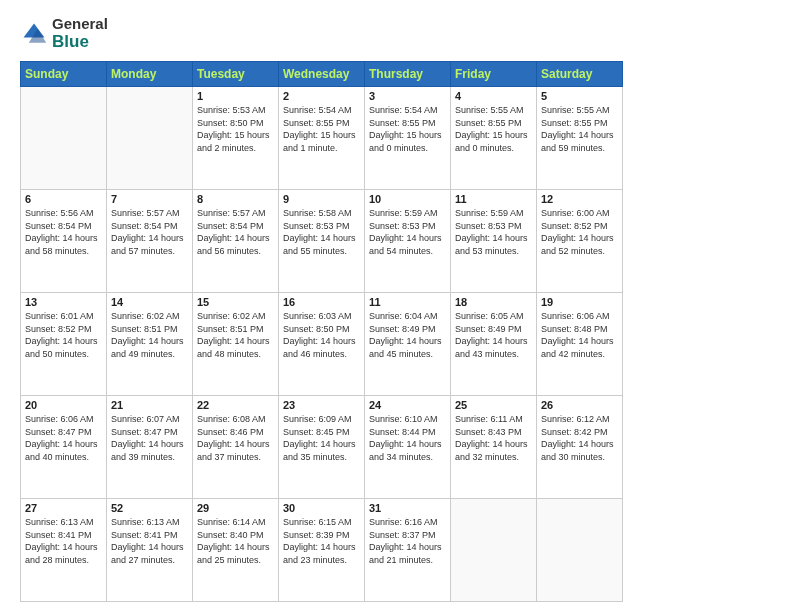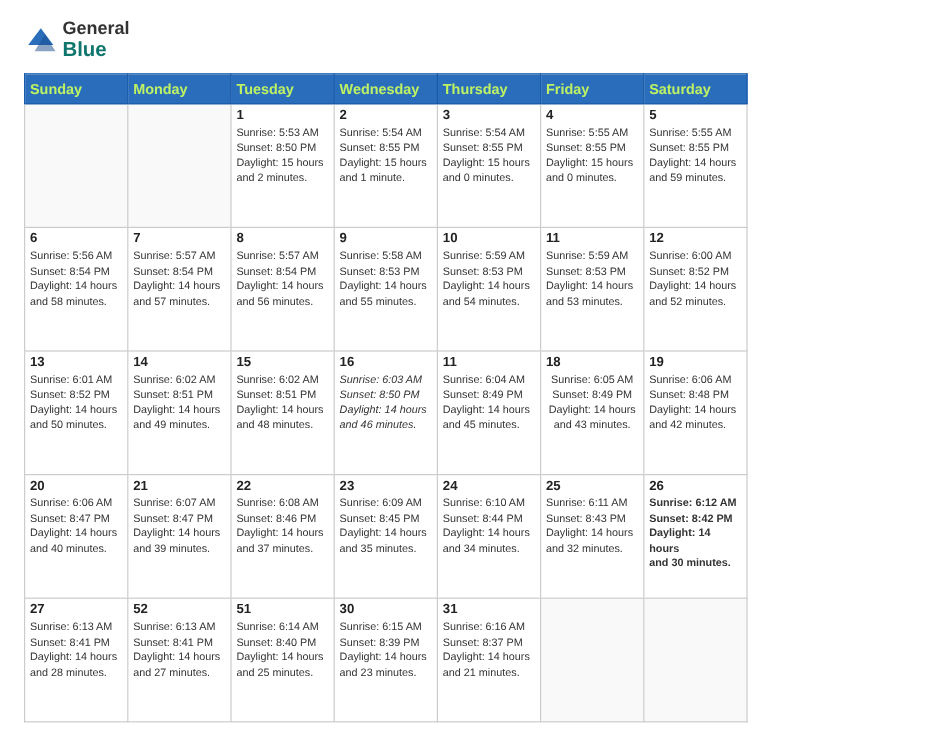--- a/index.html
+++ b/index.html
@@ -238,35 +238,35 @@
           </td>
           <td>
             <span class="day-num">15</span>
             <div class="day-info" style="white-space: pre-line;">Sunrise: 6:02 AM
 Sunset: 8:51 PM
 Daylight: 14 hours
 and 48 minutes.</div>
           </td>
           <td>
             <span class="day-num">16</span>
-            <div class="day-info" style="white-space: pre-line; font-style: italic;">Sunrise: 6:03 AM
+            <div class="day-info" style="white-space: pre-line;">Sunrise: 6:03 AM
 Sunset: 8:50 PM
 Daylight: 14 hours
 and 46 minutes.</div>
           </td>
           <td>
             <span class="day-num">11</span>
             <div class="day-info" style="white-space: pre-line;">Sunrise: 6:04 AM
 Sunset: 8:49 PM
 Daylight: 14 hours
 and 45 minutes.</div>
           </td>
           <td>
             <span class="day-num">18</span>
-            <div class="day-info" style="white-space: pre-line; text-align: center;">Sunrise: 6:05 AM
+            <div class="day-info" style="white-space: pre-line;">Sunrise: 6:05 AM
 Sunset: 8:49 PM
 Daylight: 14 hours
 and 43 minutes.</div>
           </td>
           <td>
             <span class="day-num">19</span>
             <div class="day-info" style="white-space: pre-line;">Sunrise: 6:06 AM
 Sunset: 8:48 PM
 Daylight: 14 hours
 and 42 minutes.</div>
@@ -310,21 +310,21 @@
           </td>
           <td>
             <span class="day-num">25</span>
             <div class="day-info" style="white-space: pre-line;">Sunrise: 6:11 AM
 Sunset: 8:43 PM
 Daylight: 14 hours
 and 32 minutes.</div>
           </td>
           <td>
             <span class="day-num">26</span>
-            <div class="day-info" style="white-space: pre-line; font-weight: bold;">Sunrise: 6:12 AM
+            <div class="day-info" style="white-space: pre-line;">Sunrise: 6:12 AM
 Sunset: 8:42 PM
 Daylight: 14 hours
 and 30 minutes.</div>
           </td>
         </tr>
         <tr>
           <td>
             <span class="day-num">27</span>
             <div class="day-info" style="white-space: pre-line;">Sunrise: 6:13 AM
 Sunset: 8:41 PM
@@ -332,21 +332,21 @@
 and 28 minutes.</div>
           </td>
           <td>
             <span class="day-num">52</span>
             <div class="day-info" style="white-space: pre-line;">Sunrise: 6:13 AM
 Sunset: 8:41 PM
 Daylight: 14 hours
 and 27 minutes.</div>
           </td>
           <td>
-            <span class="day-num">51</span>
+            <span class="day-num">29</span>
             <div class="day-info" style="white-space: pre-line;">Sunrise: 6:14 AM
 Sunset: 8:40 PM
 Daylight: 14 hours
 and 25 minutes.</div>
           </td>
           <td>
             <span class="day-num">30</span>
             <div class="day-info" style="white-space: pre-line;">Sunrise: 6:15 AM
 Sunset: 8:39 PM
 Daylight: 14 hours

